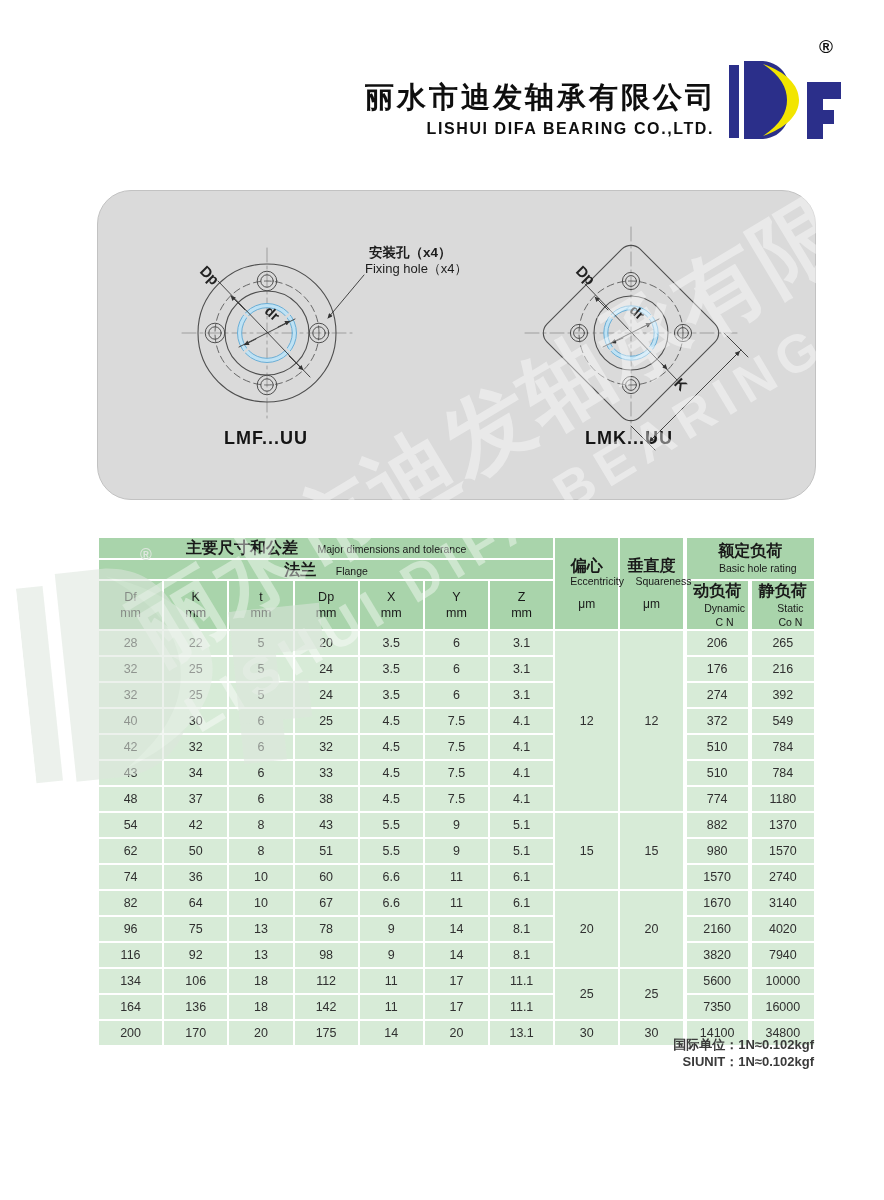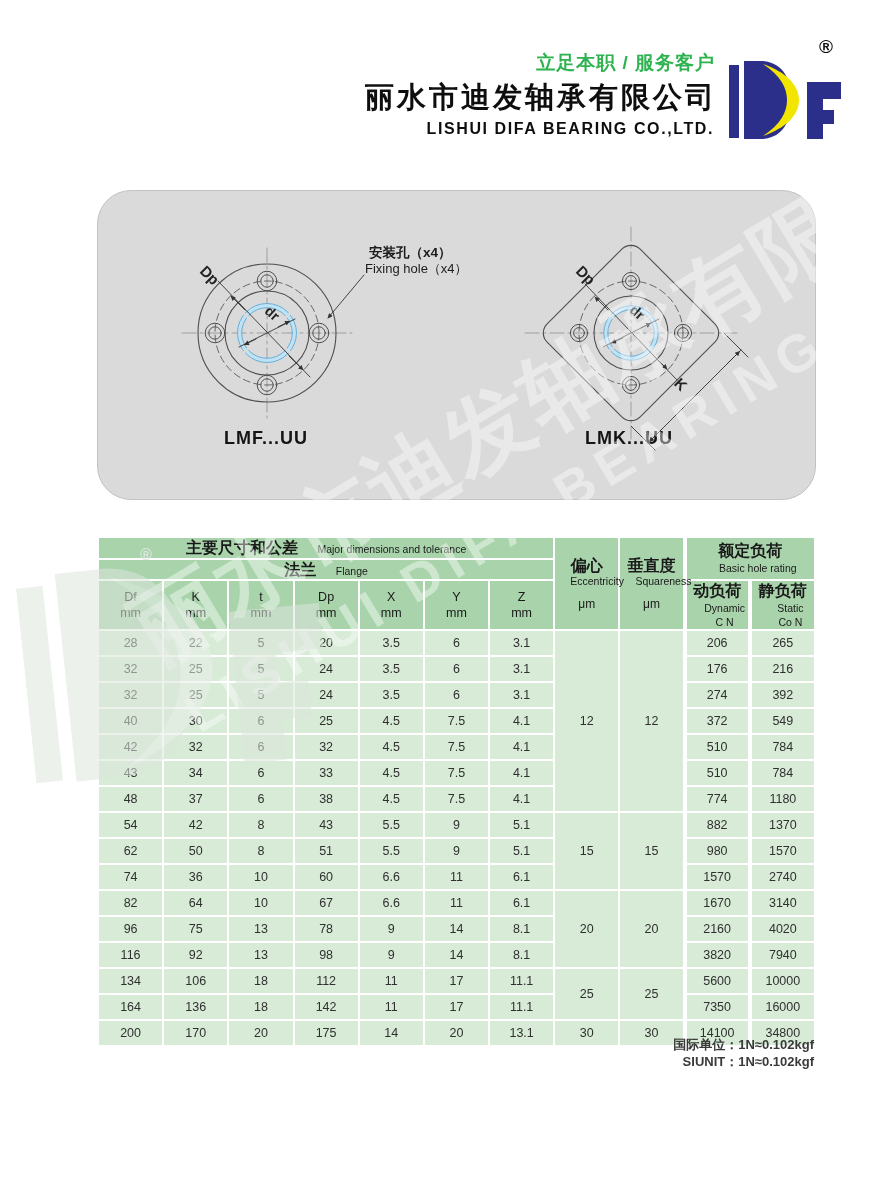--- a/index.html
+++ b/index.html
@@ -50,21 +50,20 @@
 
   
   .footnotes{position:absolute;top:1036px;right:70px;text-align:right;font-size:13px;
              font-weight:bold;color:#3a3a3a;line-height:1.33;}
 </style>
 </head>
 <body>
 
 <div class="page">
 
-  <div class="tagline">立足本职 / 服务客户</div>
   <div class="company-cn">丽水市迪发轴承有限公司</div>
   <div class="company-en">LISHUI DIFA BEARING CO.,LTD.</div>
   <div class="logo">
     <svg width="112" height="84" viewBox="0 0 112 84">
       <rect x="0" y="7" width="10" height="73" fill="#2b2f8a"></rect>
       <path d="M15,3 L34,3 C55,5 62,22 62,42 C62,62 55,79 34,81 L15,81 Z" fill="#2b2f8a"></path>
       <path d="M34,6 C57,14 70,27 70,42 C70,57 57,70 34,78 C52,66 58,54 58,42 C58,30 52,18 34,6 Z" fill="#f2e500"></path>
       <rect x="78" y="24" width="16" height="57" fill="#2b2f8a"></rect>
       <rect x="78" y="24" width="34" height="17" fill="#2b2f8a"></rect>
       <rect x="78" y="52" width="27" height="14" fill="#2b2f8a"></rect>

